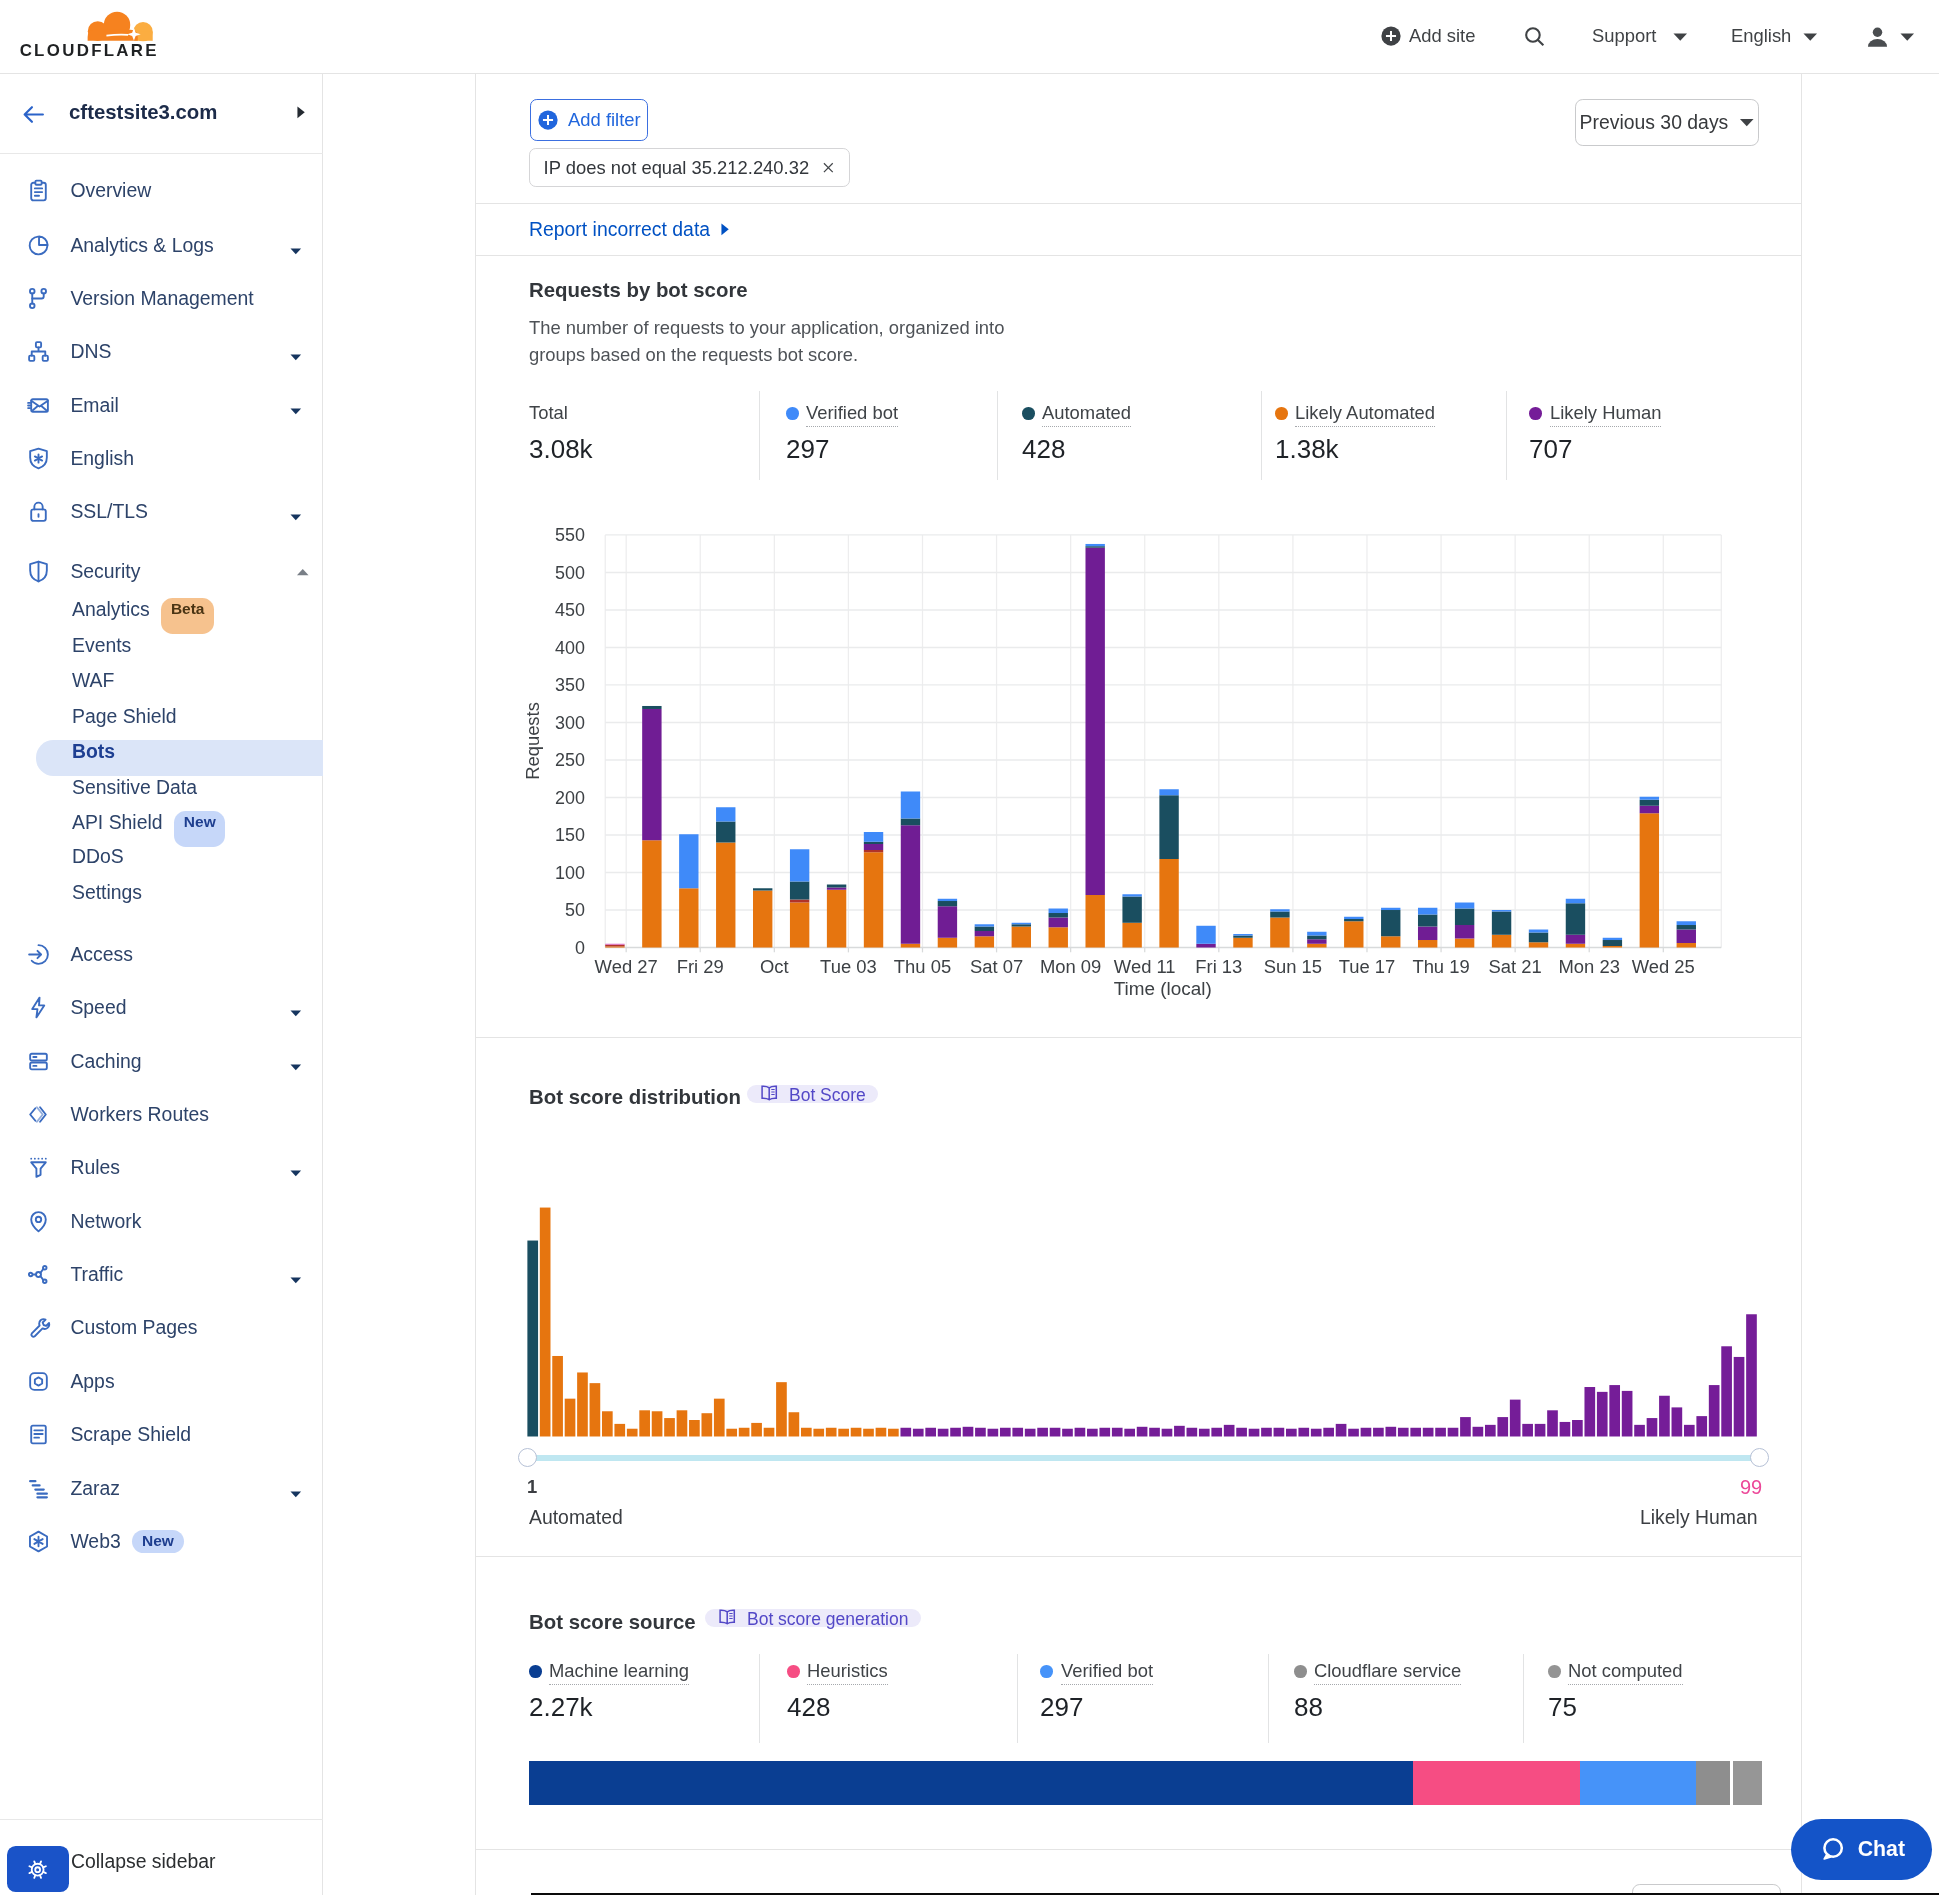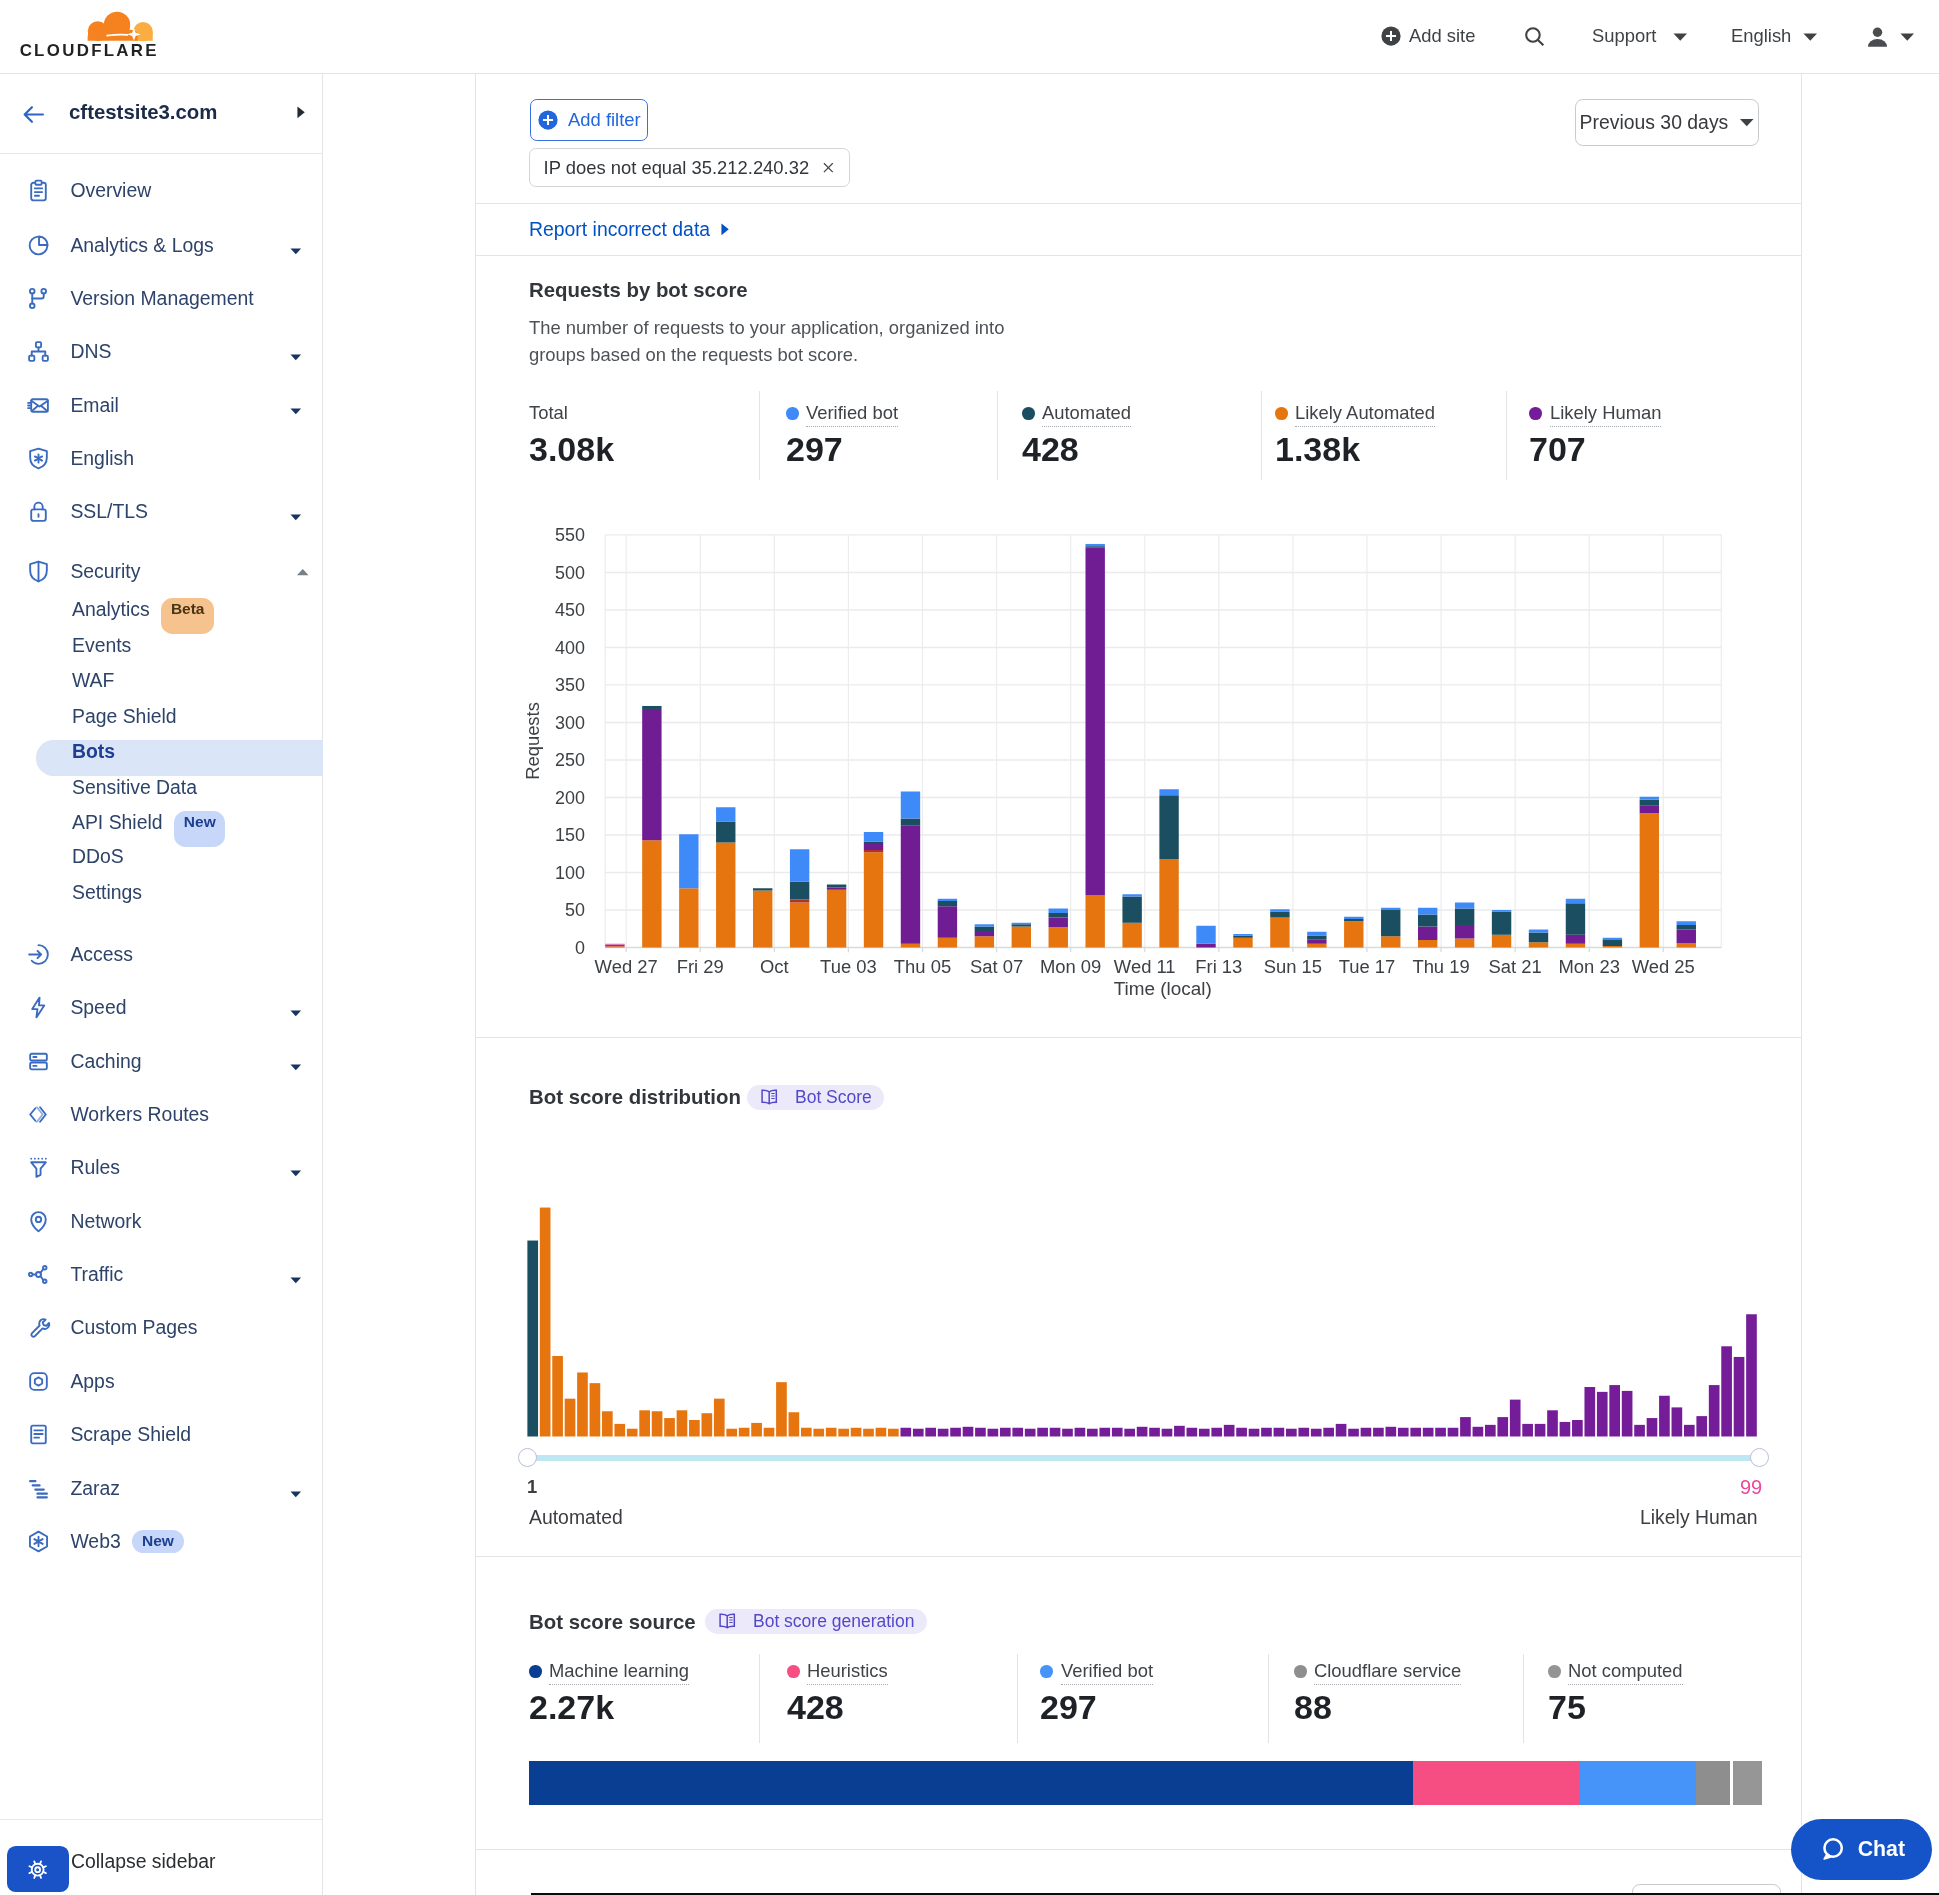--- a/index.html
+++ b/index.html
@@ -15,24 +15,24 @@
 .si{position:absolute;left:72px;width:251px;height:36px;display:flex;font-size:19.4px;color:#2d4369}
 .si.b{font-weight:bold;color:#1e3f92}
 .bdg{display:inline-block;font-size:15.5px;font-weight:bold;padding:2.9px 9.7px 3.9px;border-radius:11.6px;margin-left:11.6px;line-height:1}
 #botspill{position:absolute;left:36px;top:666px;width:287px;height:36px;background:#dbe5f8;border-radius:17.5px 0 0 17.5px}
 #card{position:absolute;left:475px;top:74px;width:1327px;height:1821px;background:#fff;border-left:1px solid #e4e4e4;border-right:1px solid #e4e4e4}
 .hdiv{position:absolute;left:475px;width:1326px;height:1px;background:#e4e4e4}
 .vsep{position:absolute;width:1px;background:#e2e3e4}
 .dot{position:absolute;width:12.6px;height:12.6px;border-radius:50%}
 .slab{position:absolute;font-size:18.4px;color:#3f4347;border-bottom:1.9px dotted #a6a9ad;padding-bottom:2.9px;line-height:20.4px}
 .slab.nd{border-bottom:none}
-.sval{position:absolute;font-size:34px;font-weight:bold;color:#1e2227;line-height:33px}
+.sval{position:absolute;font-size:26px;font-weight:normal;color:#1e2227;line-height:33px}
 .h2{position:absolute;font-size:20.4px;font-weight:bold;color:#32363b}
 .para{position:absolute;font-size:18.4px;color:#4e5257;line-height:27px}
-.badge2{position:absolute;height:25px;border-radius:14.6px;background:#eceafa;color:#5348c7;font-size:17.5px;display:flex;align-items:center;padding:0 12.6px;gap:17px}
+.badge2{position:absolute;height:18px;border-radius:14.6px;background:#eceafa;color:#5348c7;font-size:17.5px;display:flex;align-items:flex-start;padding:0 12.6px;gap:11px}
 </style></head><body>
 <div id="root">
     <div id="header"></div>
 <svg style="position:absolute;left:17.5px;top:7.8px" width="146" height="54" viewBox="0 0 150 56">
   <g>
     <circle cx="129" cy="24.5" r="10" fill="#fbad41"></circle>
     <rect x="120" y="24.5" width="19" height="9.5" fill="#fbad41"></rect>
     <circle cx="102" cy="17.5" r="13.7" fill="#f6821f"></circle>
     <circle cx="82" cy="24" r="10.3" fill="#f6821f"></circle>
     <path d="M71.5 34 L71.5 30 Q71.5 22.5 79 22.5 L116 22.5 Q123.5 22.5 123.5 30 L123.5 34 Z" fill="#f6821f"></path>

